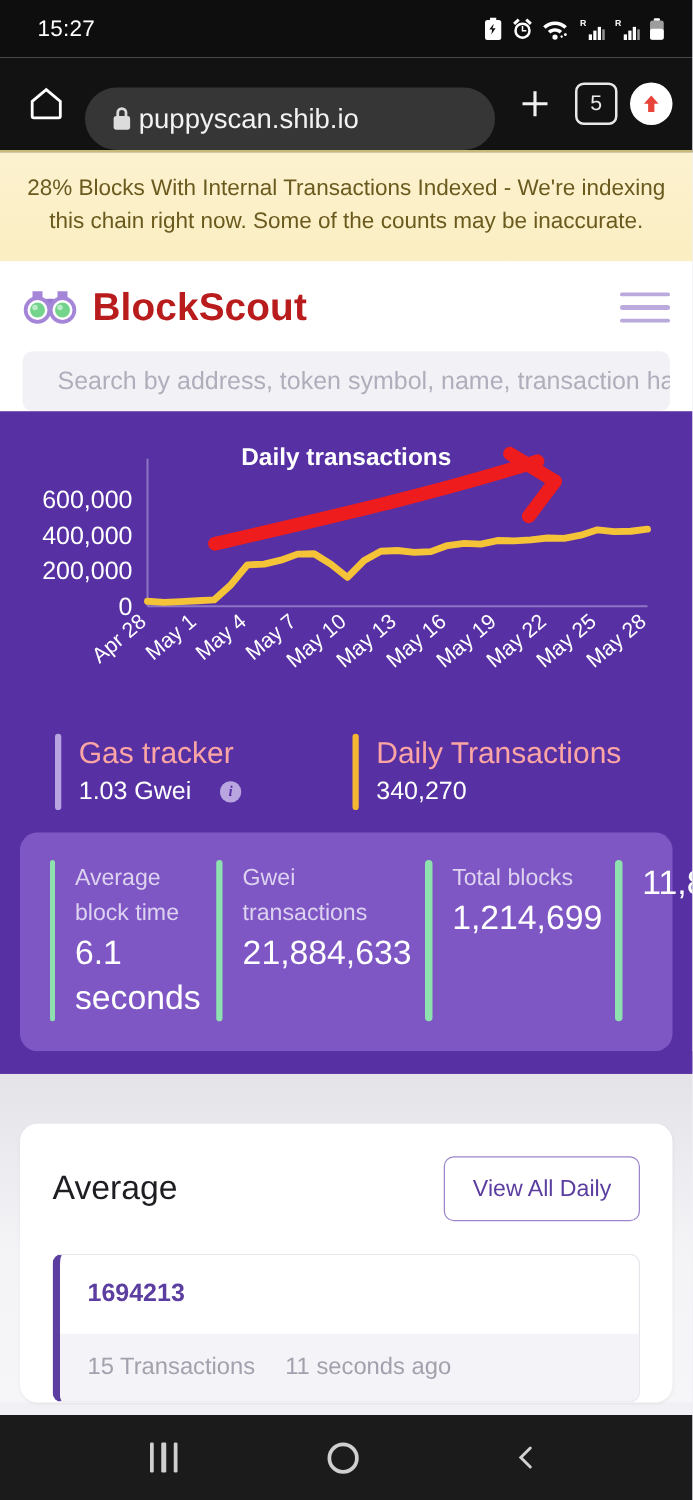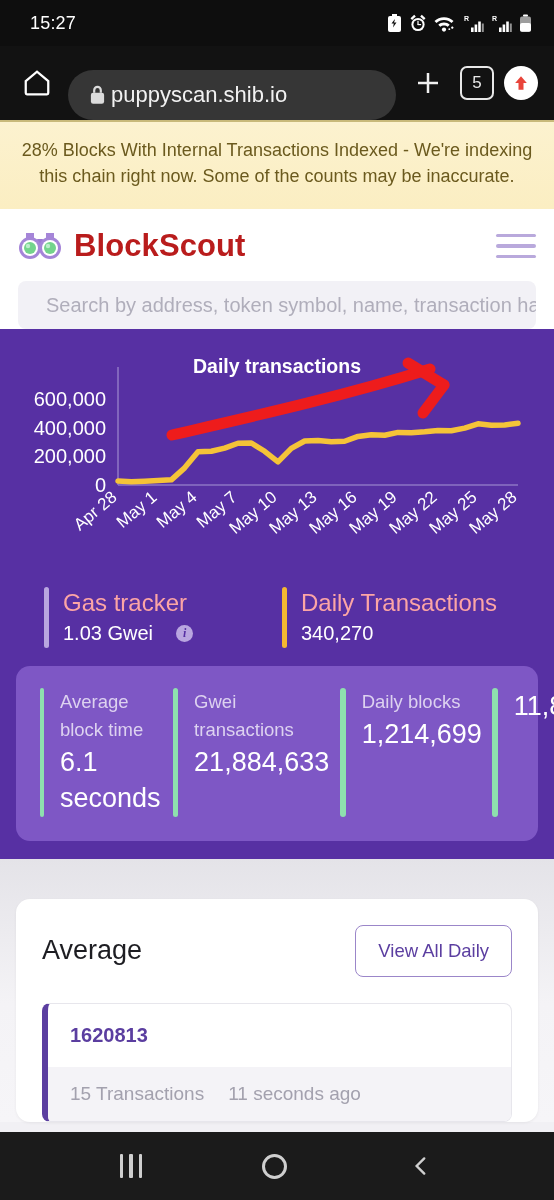--- a/index.html
+++ b/index.html
@@ -322,21 +322,21 @@
       <div class="stat">
         <div class="bar"></div>
         <div>
           <div class="lbl">Gwei transactions</div>
           <div class="val">21,884,633</div>
         </div>
       </div>
       <div class="stat">
         <div class="bar"></div>
         <div>
-          <div class="lbl">Daily blocks</div>
+          <div class="lbl">Total blocks</div>
           <div class="val">1,214,699</div>
         </div>
       </div>
       <div class="stat">
         <div class="bar"></div>
         <div>
           <div class="val">11,832,102</div>
         </div>
       </div>
     </div>
@@ -344,21 +344,21 @@
     <div class="herofoot"></div>
   </div>
 
   <div class="pagebody">
     <div class="card">
       <div class="cardhead">
         <div class="cardtitle">Average</div>
         <button class="ghostbtn">View All Daily</button>
       </div>
       <div class="blockrow">
-        <div class="blocknum">1620813</div>
+        <div class="blocknum">1694213</div>
         <div class="blockmeta">
           <span>15 Transactions</span>
           <span>11 seconds ago</span>
         </div>
       </div>
     </div>
   </div>
 
   <div class="navbar">
     <div class="rec">

